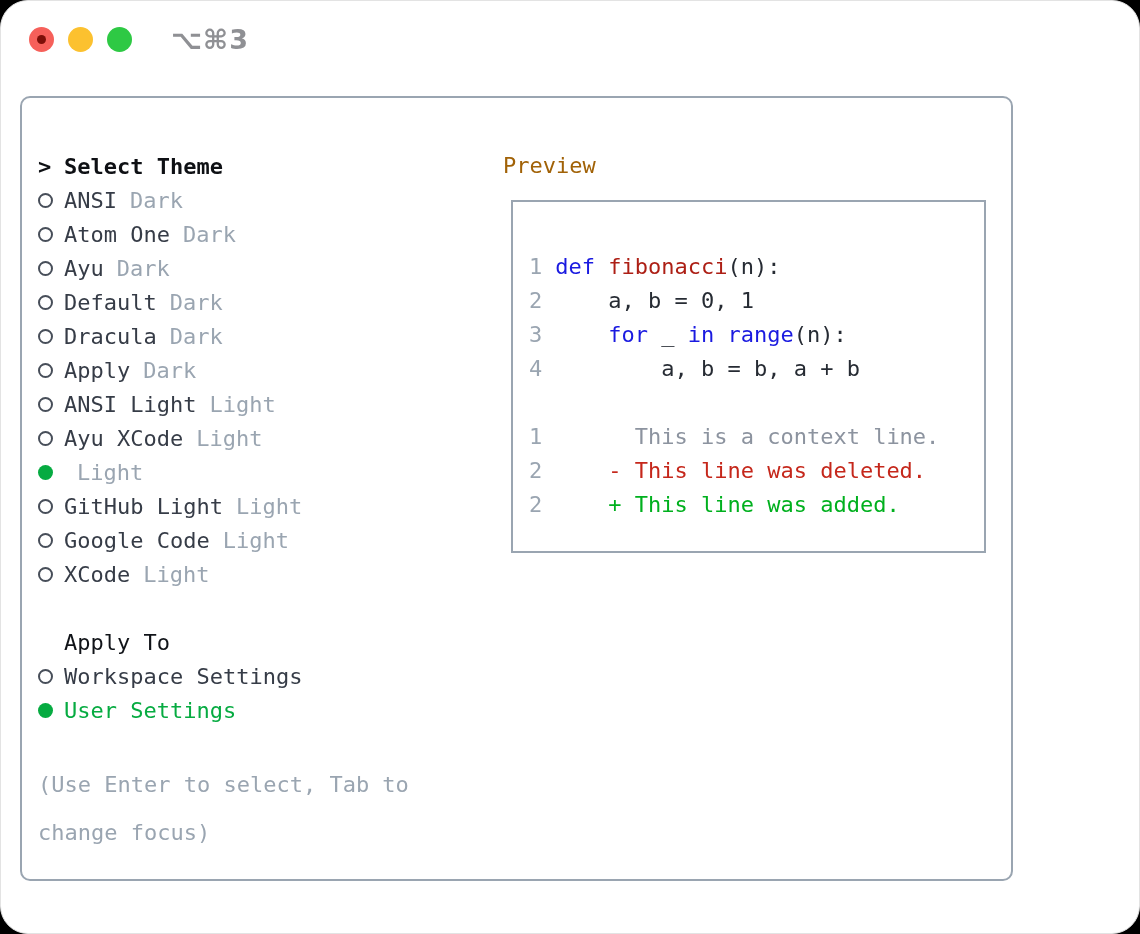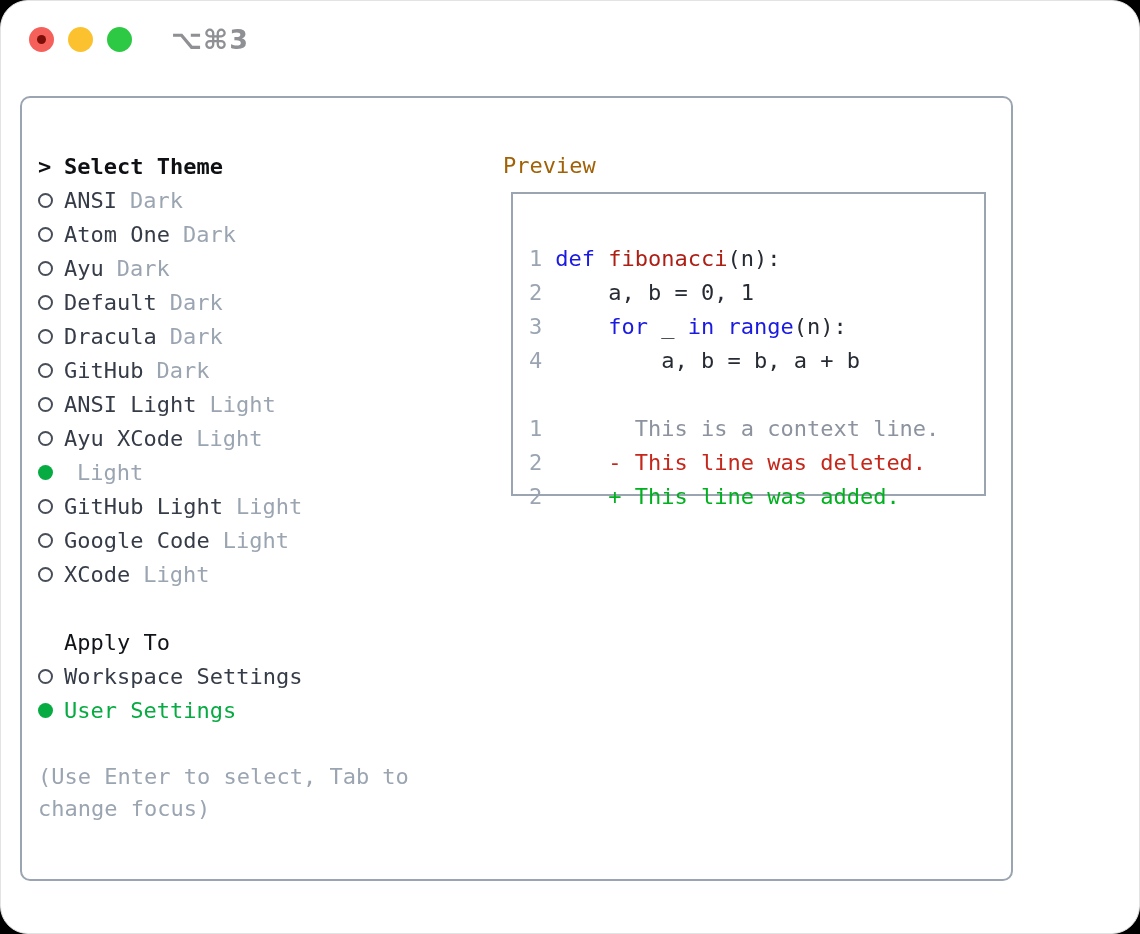--- a/index.html
+++ b/index.html
@@ -42,28 +42,28 @@
     border:2.5px solid #474e59;flex:none;margin-right:11px;background:transparent;
   }
   .bullet.selected{border:none;background:var(--accent-green,#06ab41);}
   .theme-name{color:#363c47;}
   .theme-name.selected{color:var(--accent-green,#06ab41);}
   .variant{color:var(--muted-gray,#9aa5b1);margin-left:13px;}
   .apply-header-text{color:#101318;}
   .option-label{color:#363c47;}
   .option-label.selected{color:var(--accent-green,#06ab41);}
   .blank{height:34px;}
-  .help{white-space:normal;line-height:32px;color:var(--muted-gray,#9aa5b1);width:432px;}
+  .help{white-space:normal;line-height:48px;color:var(--muted-gray,#9aa5b1);width:432px;}
   
   .preview-title{
     position:absolute;left:481px;top:51px;height:34px;line-height:34px;
     font-weight:normal;color:#a16207;white-space:pre;
   }
   .preview-box{
-    position:absolute;left:489px;top:94px;width:475px;height:304px;
+    position:absolute;left:489px;top:102px;width:475px;height:353px;
     border:2px solid var(--border-gray,#9aa5b1);box-sizing:border-box;background:#fff;
   }
   .code{padding:48px 0 0 16px;}
   .pline{height:34px;line-height:34px;white-space:pre;}
   .lineno{color:var(--muted-gray,#9aa5b1);margin-right:13px;}
   .seg-plain{color:#262b33;}
   .seg-keyword{color:var(--keyword-blue,#1a1ae0);}
   .seg-function{color:var(--function-red,#ad1f15);}
   .seg-context{color:#8c939f;}
   .seg-deleted{color:var(--diff-deleted-red,#c5271b);}
@@ -90,21 +90,21 @@
         <span class="prefix"><span class="caret">&gt;</span></span>
         <span class="header-text">Select Theme</span>
       </div>
 
       <div id="theme-items">
           <div class="line theme-item"><span class="bullet"></span><span class="theme-name">ANSI</span><span class="variant">Dark</span></div>
           <div class="line theme-item"><span class="bullet"></span><span class="theme-name">Atom One</span><span class="variant">Dark</span></div>
           <div class="line theme-item"><span class="bullet"></span><span class="theme-name">Ayu</span><span class="variant">Dark</span></div>
           <div class="line theme-item"><span class="bullet"></span><span class="theme-name">Default</span><span class="variant">Dark</span></div>
           <div class="line theme-item"><span class="bullet"></span><span class="theme-name">Dracula</span><span class="variant">Dark</span></div>
-          <div class="line theme-item"><span class="bullet"></span><span class="theme-name">GitHub</span><span class="variant">Dark</span></div>
+          <div class="line theme-item"><span class="bullet"></span><span class="theme-name">Apply</span><span class="variant">Dark</span></div>
           <div class="line theme-item"><span class="bullet"></span><span class="theme-name">ANSI Light</span><span class="variant">Light</span></div>
           <div class="line theme-item"><span class="bullet"></span><span class="theme-name">Ayu XCode</span><span class="variant">Light</span></div>
           <div class="line theme-item"><span class="bullet selected"></span><span class="variant">Light</span></div>
           <div class="line theme-item"><span class="bullet"></span><span class="theme-name">GitHub Light</span><span class="variant">Light</span></div>
           <div class="line theme-item"><span class="bullet"></span><span class="theme-name">Google Code</span><span class="variant">Light</span></div>
           <div class="line theme-item"><span class="bullet"></span><span class="theme-name">XCode</span><span class="variant">Light</span></div>
         </div>
 
       <div class="line blank"></div>
 

